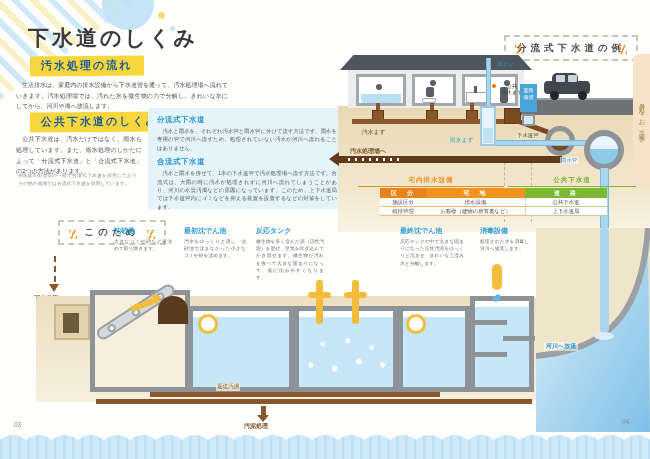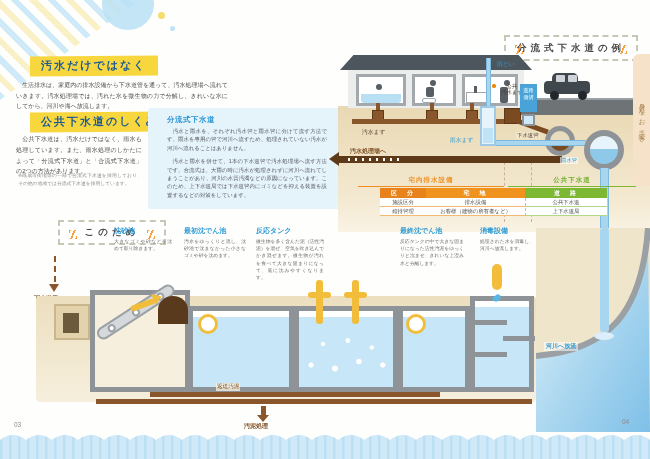--- a/index.html
+++ b/index.html
@@ -18,21 +18,21 @@
 
 
 .title{left:28px;top:24px;font-size:21px;font-weight:bold;letter-spacing:3px;color:#3a3a3a}
 .hl{display:inline-block;background:#f8d73e;color:#1c5a96;font-weight:bold;font-size:11px;
   padding:2px 11px 3px;letter-spacing:2px;transform:rotate(-.4deg)}
 .hl1{left:30px;top:56px}
 .hl2{left:30px;top:112px}
 .p1{left:16px;top:80px;width:212px;font-size:6px;line-height:1.75;color:#4c4c4c;text-align:justify}
 .p2{left:16px;top:134px;width:126px;font-size:6px;line-height:1.8;color:#4c4c4c;text-align:justify}
 .pnote{left:18px;top:172px;width:124px;font-size:4.8px;line-height:1.6;color:#8a8a8a;text-align:justify}
-.infobox{left:148px;top:108px;width:198px;height:101px;background:#e5f3fb;border-radius:3px;padding:7px 19px 5px}
+.infobox{left:148px;top:108px;width:198px;height:101px;background:#e5f3fb;border-radius:3px;padding:7px 9px 5px}
 .ib-title{color:#2a95d4;font-weight:bold;font-size:7.5px;margin-bottom:2px;letter-spacing:.5px}
 .ib-body{font-size:5.4px;line-height:1.55;color:#54585c;text-align:justify;margin-bottom:5px}
 
 
 .dashedbox{background:#fff;border:2px dashed #c7c7b6;display:flex;align-items:center;justify-content:center;
   font-weight:bold;color:#474747;letter-spacing:4px;font-size:9.5px}
 .dashedbox::before,.dashedbox::after{content:"";position:absolute;width:8px;height:9px;top:8px;
   background:repeating-linear-gradient(115deg,#f5a23c 0 1.8px,transparent 1.8px 4.6px)}
 .dashedbox::before{left:9px}.dashedbox::after{right:9px}
 .exbox{left:504px;top:35px;width:134px;height:26px}
@@ -194,29 +194,31 @@
 </head>
 <body>
 
 <div class="page">
 
   <div class="abs deco-stripes"></div>
   <div class="abs deco-circle"></div>
   <div class="abs deco-dot1"></div>
   <div class="abs deco-dot2"></div>
 
-  <div class="abs hl hl1">汚水だけではなく</div>
+  <h1 class="abs title">下水道のしくみ</h1>
+  <div class="abs hl hl1">汚水処理の流れ</div>
   <p class="abs p1">　生活排水は、家庭内の排水設備から下水道管を通って、汚水処理場へ流れていきます。汚水処理場では、汚れた水を微生物の力で分解し、きれいな水にしてから、河川や海へ放流します。</p>
   <div class="abs hl hl2">公共下水道のしくみ</div>
   <p class="abs p2">　公共下水道は、汚水だけではなく、雨水も処理しています。また、雨水処理のしかたによって「分流式下水道」と「合流式下水道」の2つの方法があります。</p>
   <p class="abs pnote">※既成市街地等の一部で合流式下水道を採用しており、その他の地域では分流式下水道を採用しています。</p>
 
   <div class="abs infobox">
     <div class="ib-title">分流式下水道</div>
     <p class="ib-body">　汚水と雨水を、それぞれ汚水管と雨水管に分けて流す方法です。雨水を専用の管で河川へ流すため、処理されていない汚水が河川へ流れることはありません。</p>
+    <div class="ib-title">合流式下水道</div>
     <p class="ib-body">　汚水と雨水を併せて、1本の下水道管で汚水処理場へ流す方法です。合流式は、大雨の時に汚水が処理されずに河川へ流れてしまうことがあり、河川の水質汚濁などの原因になっています。このため、上下水道局では下水道管内にゴミなどを抑える装置を設置するなどの対策をしています。</p>
   </div>
 
   <div class="abs dashedbox exbox">
     <span>分流式下水道の例</span>
   </div>
   <div class="abs sidetab">身近なお手続き</div>
 
   <div class="abs ground"></div>
   <div class="abs guide guide1"></div>

